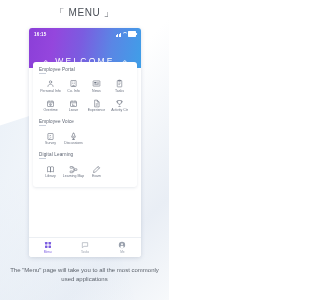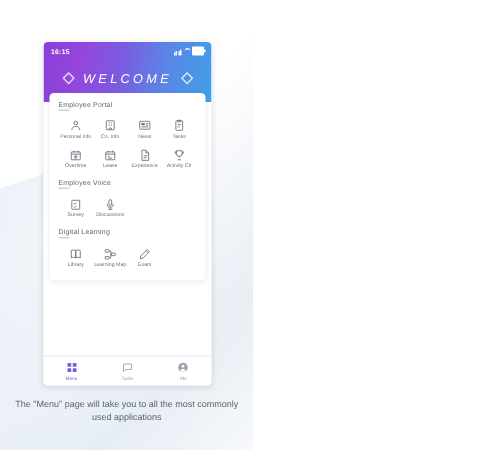--- a/index.html
+++ b/index.html
@@ -116,25 +116,24 @@
     content: "";
     position: absolute;
     right: -1.4px; top: 0.8px;
     width: 0.8px; height: 1.4px;
     background: #ffffff;
     border-radius: 0 0.4px 0.4px 0;
   }
 
   .welcome-row {
     display: flex;
-    align-items: center;
+    align-items: flex-end;
     justify-content: center;
     gap: 7px;
     height: 28px;
-    font-style: italic;
   }
   .welcome-text {
     font-size: 8.5px;
     letter-spacing: 2.2px;
     color: #ffffff;
   }
   .deco {
     width: 3.5px; height: 3.5px;
     border: 0.7px solid rgba(255,255,255,0.75);
     transform: rotate(45deg);
@@ -240,20 +239,21 @@
     line-height: 1.55;
     color: #5d636c;
     z-index: 5;
   }
 </style>
 </head>
 <body>
 
 <div class="page">
 
+  <div class="menu-title">「 MENU 」</div>
 
   <div class="phone">
 
     <div class="hero">
 
       <div class="statusbar">
         <span class="status-time">16:15</span>
         <span class="status-icons">
           <span class="bars">
               <i></i>

